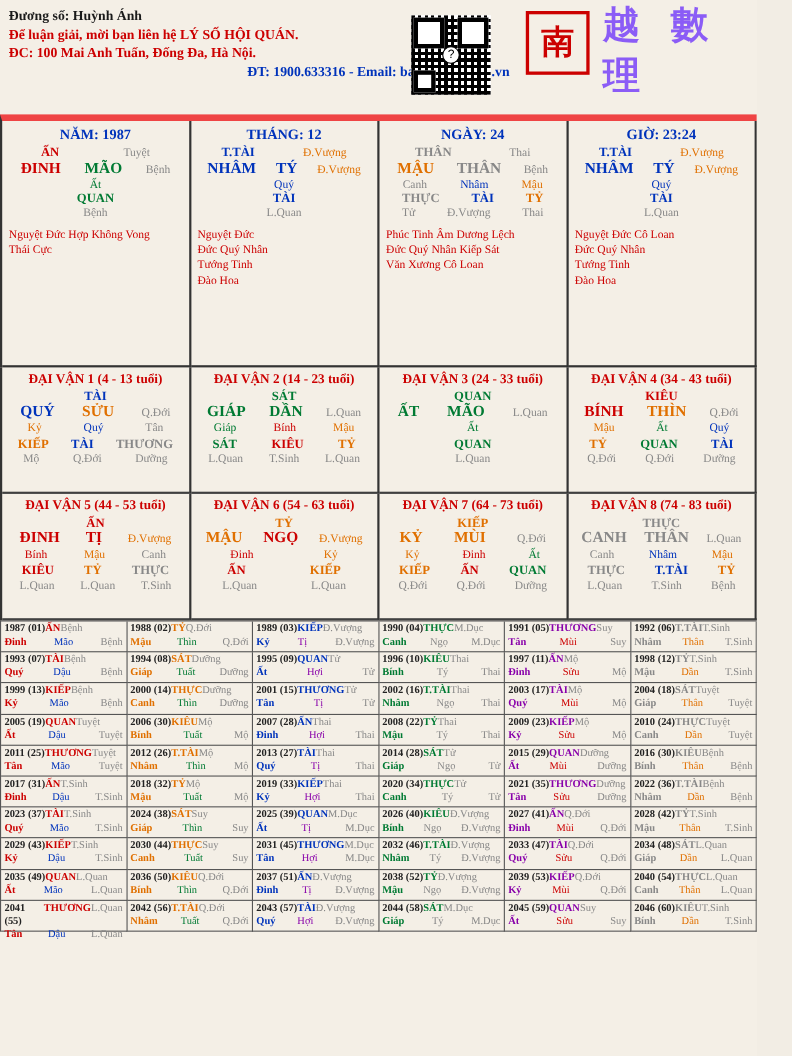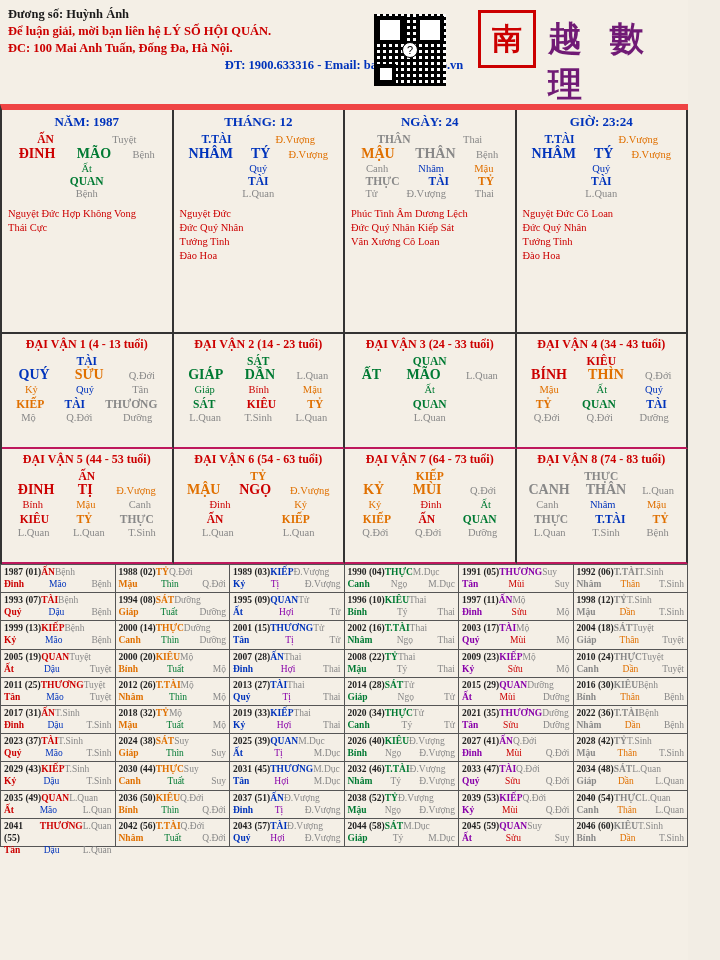--- a/index.html
+++ b/index.html
@@ -54,22 +54,22 @@
   .seal {
     position: absolute; left: 478px; top: 10px;
     width: 58px; height: 58px;
     border: 3px solid #cc0000;
     color: #cc0000;
     font-size: 30px; font-weight: bold;
     text-align: center; line-height: 52px;
     font-family: "DejaVu Serif", serif;
   }
   .brand {
-    position: absolute; left: 548px; top: 16px;
-    color: #701a75;
+    position: absolute; left: 548px; top: 0;
+    color: #8b5cf6;
     font-size: 34px; letter-spacing: 8px;
     font-family: "DejaVu Serif", serif;
     font-weight: bold;
   }
 
   
   .pillars {
     display: grid;
     grid-template-columns: repeat(4, 1fr);
     border-top: 6px solid #ef4444;
@@ -103,21 +103,21 @@
   .p-list div { white-space: nowrap; }
 
   
   .daivan {
     display: grid;
     grid-template-columns: repeat(4, 1fr);
     border-left: 2px solid #333;
   }
   .dv {
     border-right: 2px solid #333;
-    border-bottom: 2px solid #be185d;
+    border-bottom: 2px solid #404040;
     padding: 3px 4px 5px 4px;
     height: 115px;
     font-size: 10.5px;
   }
   .dv-title {
     text-align: center; font-weight: bold; font-size: 12px;
     color: #cc0000; margin-bottom: 2px;
   }
   .dv-row { display: flex; justify-content: space-around; align-items: baseline; line-height: 14px; }
 
@@ -714,21 +714,21 @@
           <span class="c-gray">Tuyệt</span>
         </div>
         <div class="yr-bot">
           <span class="yr-l c-red">Ất</span>
           <span class="c-blue">Dậu</span>
           <span class="c-gray">Tuyệt</span>
         </div>
       </div>
       <div class="yr">
         <div class="yr-top">
-          <span class="yr-l c-dark">2000 (20)</span>
+          <span class="yr-l c-dark">2006 (30)</span>
           <span class="yr-l c-orange">KIÊU</span>
           <span class="c-gray">Mộ</span>
         </div>
         <div class="yr-bot">
           <span class="yr-l c-orange">Bính</span>
           <span class="c-green">Tuất</span>
           <span class="c-gray">Mộ</span>
         </div>
       </div>
       <div class="yr">

